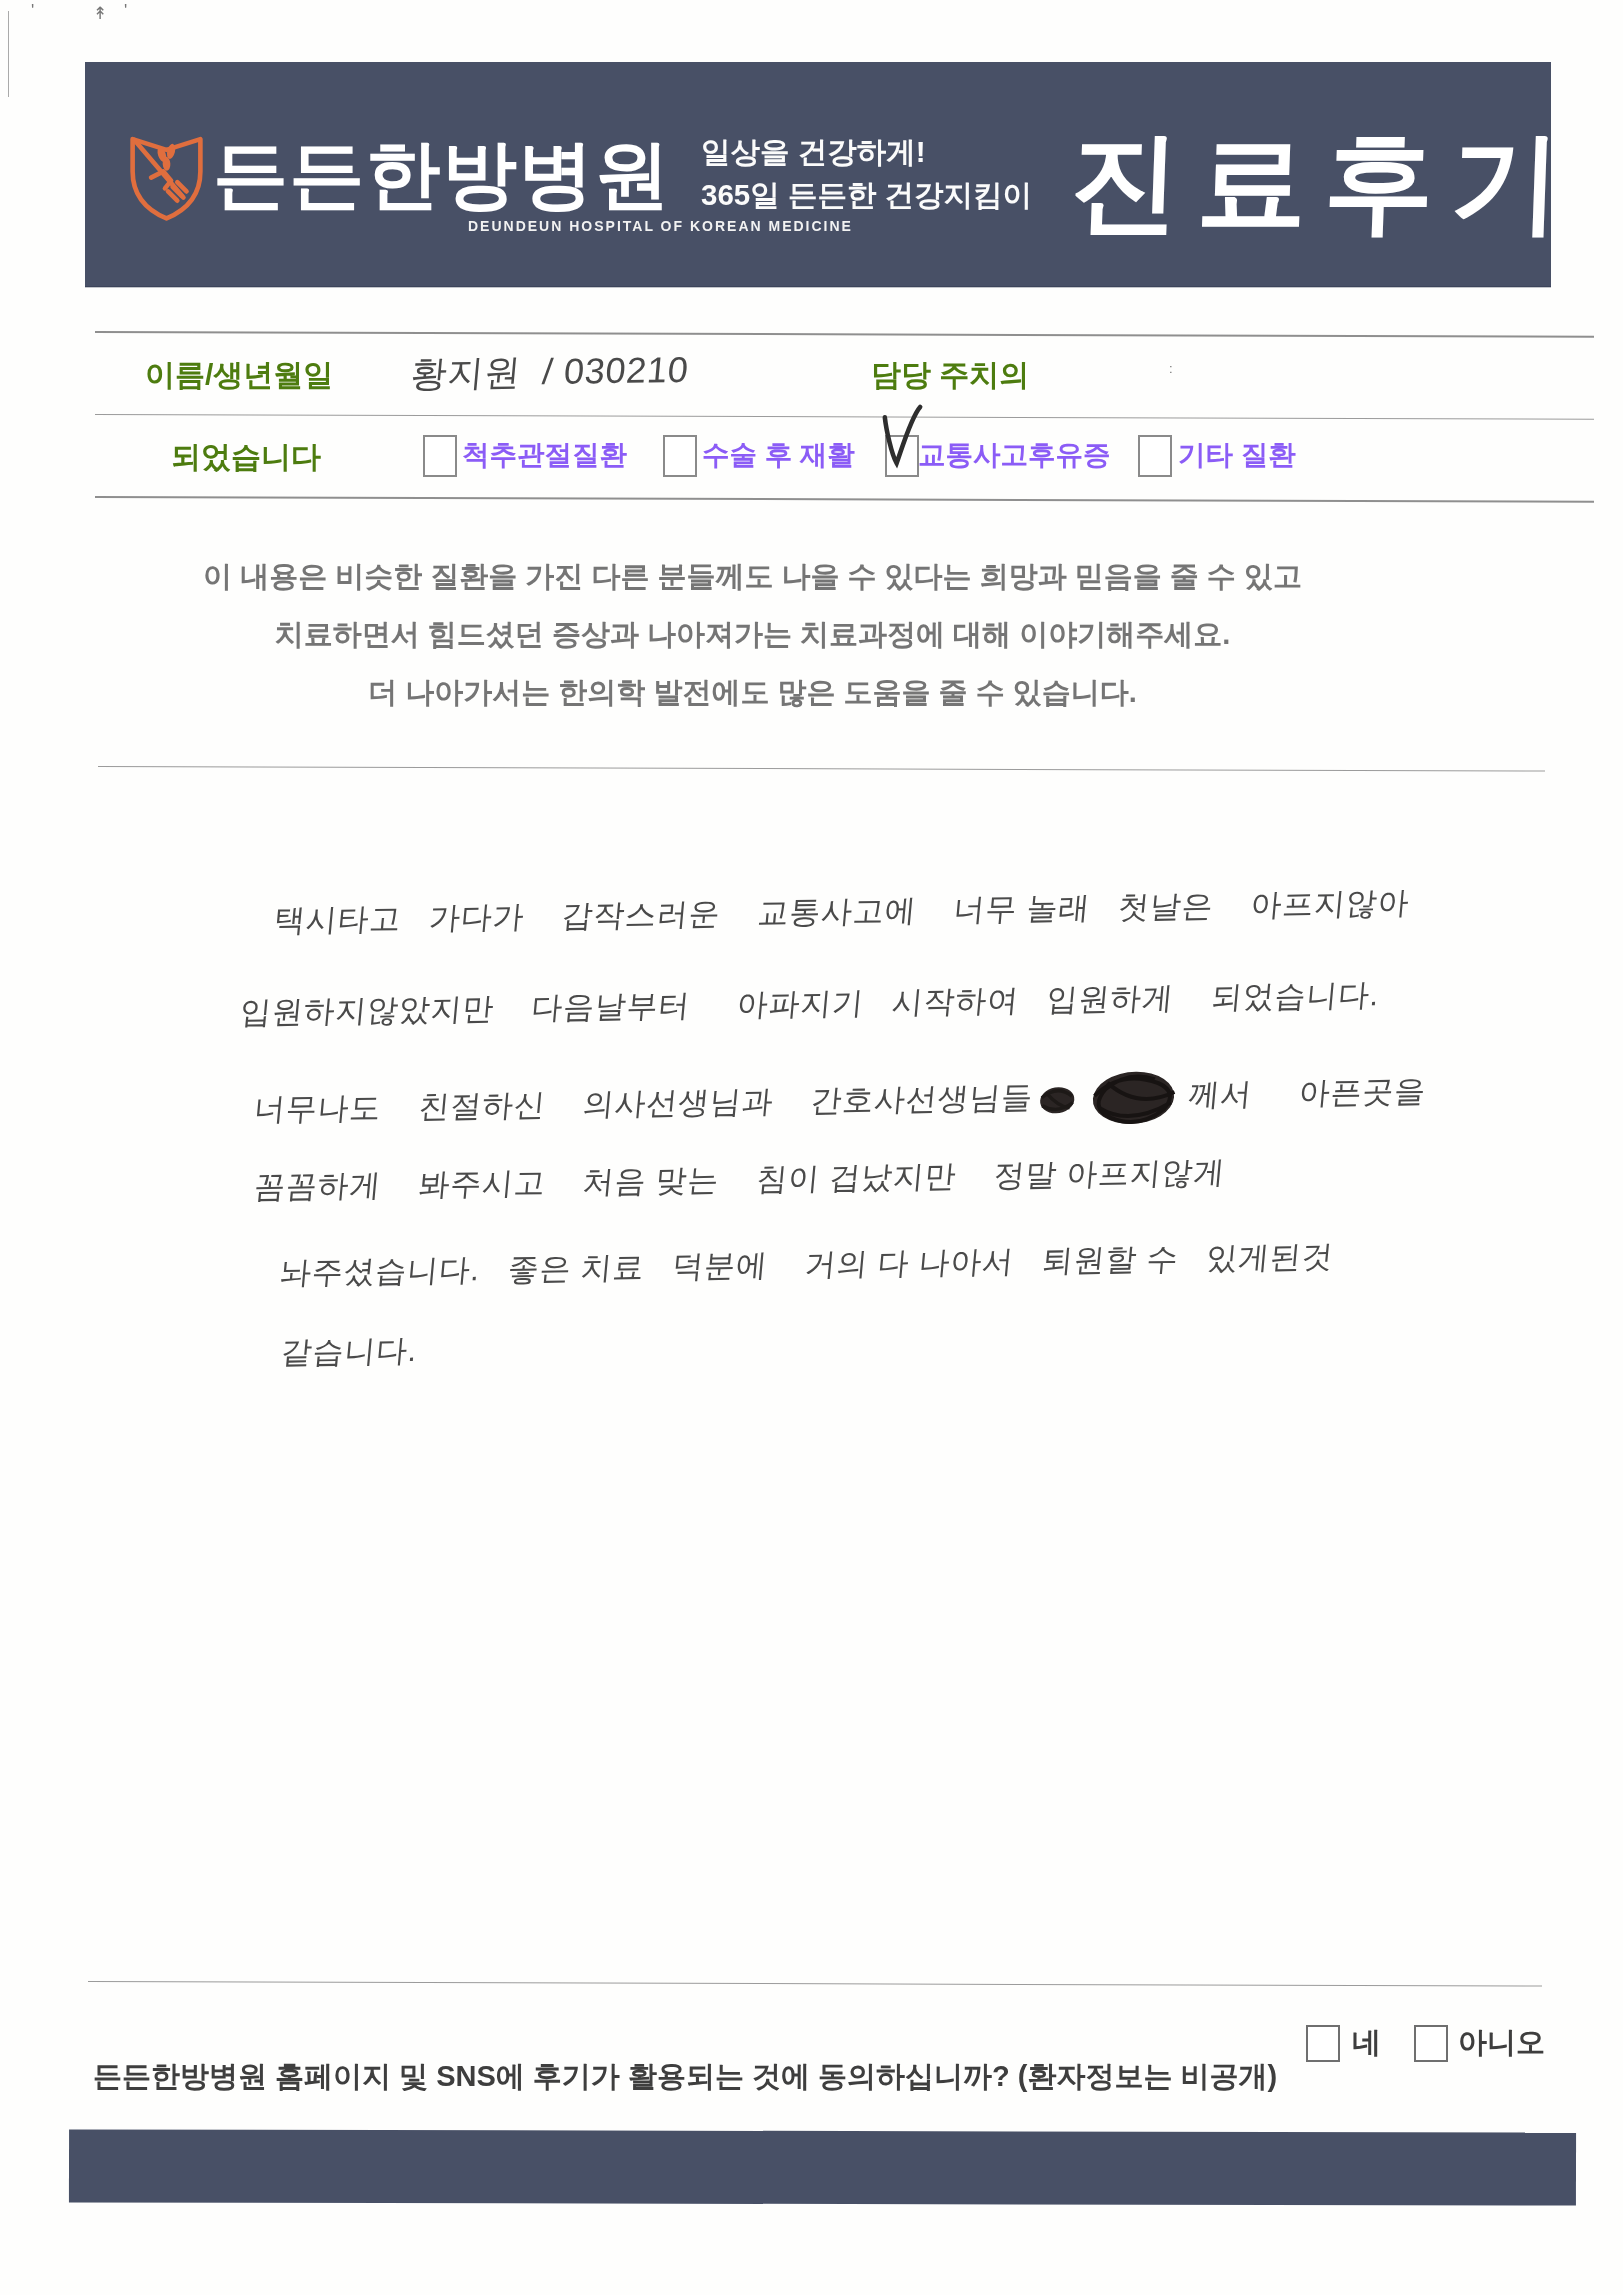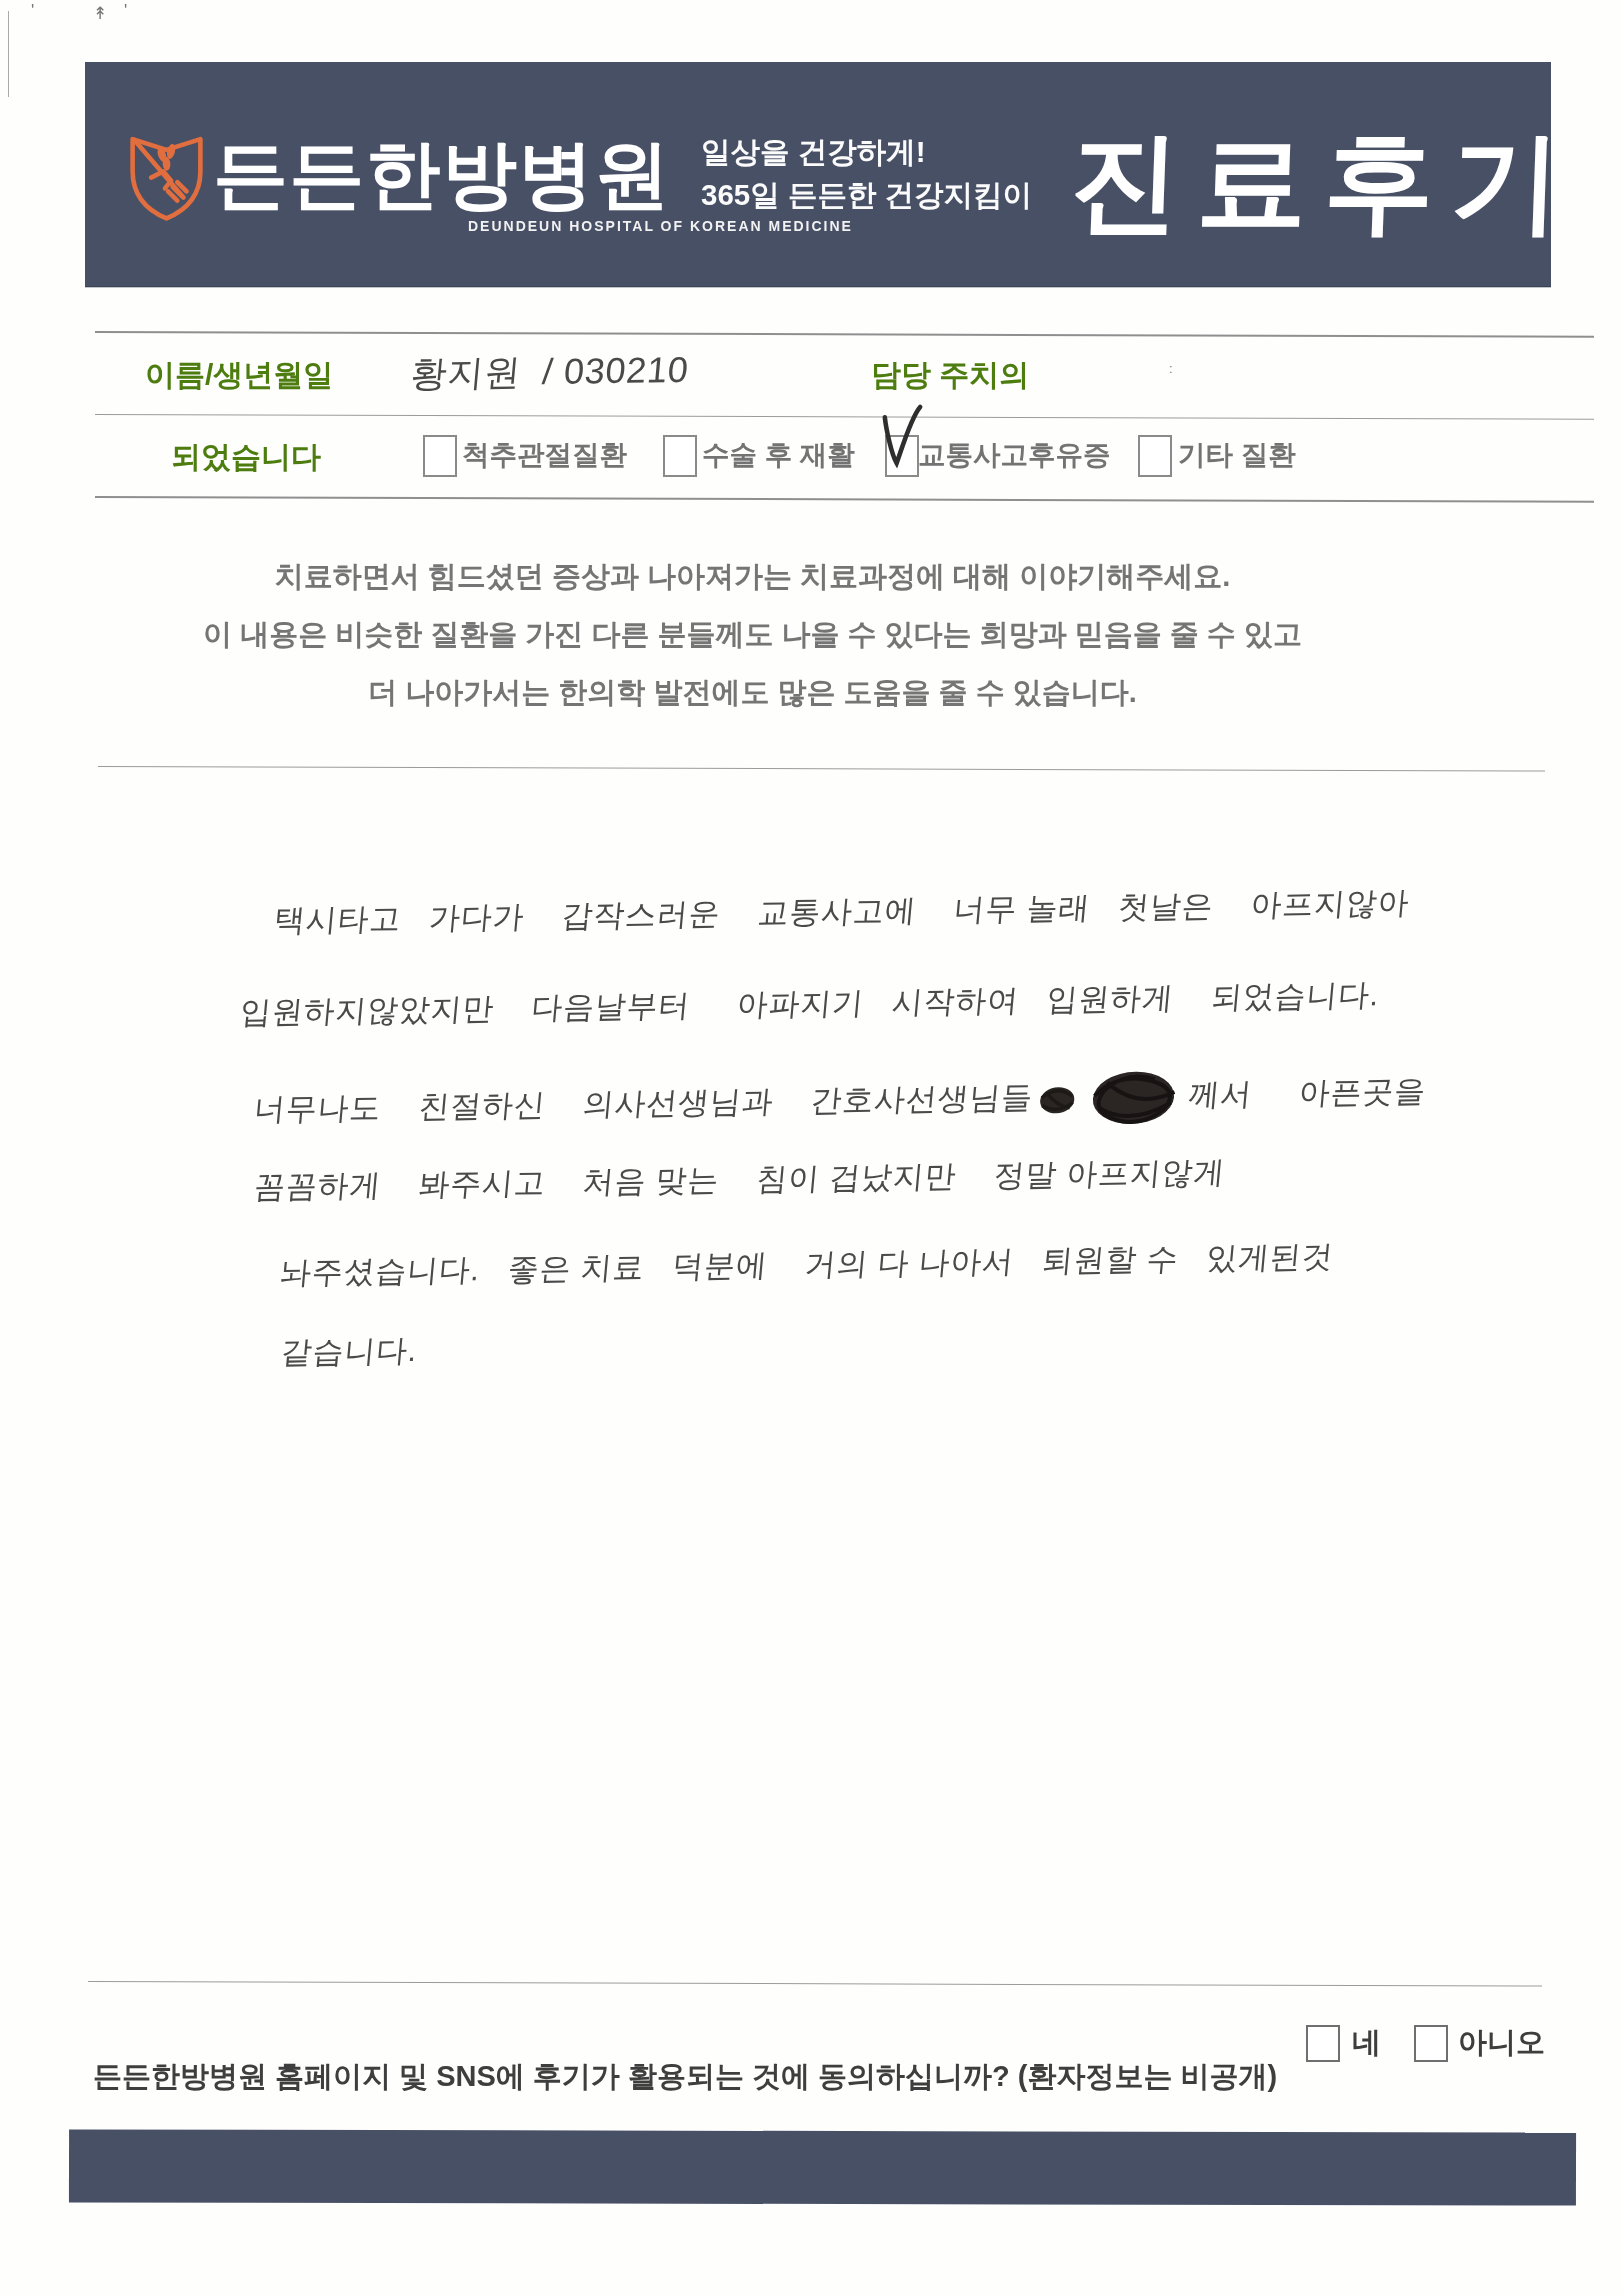--- a/index.html
+++ b/index.html
@@ -24,21 +24,21 @@
               font-weight:900;letter-spacing:17px;text-align:center;transform:skewX(-2deg);
               white-space:nowrap;}
 
   
   .rule{position:absolute;height:2px;background:#8f8f8f;transform:rotate(0.18deg);transform-origin:left center;}
   .rule.thin{height:1.3px;background:#9b9b9b;}
 
   
   .flabel{position:absolute;color:#4d7c0f;font-size:30px;font-weight:800;white-space:nowrap;}
   .checkbox{position:absolute;width:30px;height:38px;border:2px solid #8a8a8a;background:#fff;}
-  .cklabel{position:absolute;color:#737373;font-size:27.5px;font-weight:700;white-space:nowrap;text-align:center;}
+  .cklabel{position:absolute;color:#8b5cf6;font-size:27.5px;font-weight:700;white-space:nowrap;text-align:center;}
   .vcheck{position:absolute;}
 
   
   .hand{position:absolute;color:#4a4a4a;font-size:31px;white-space:pre;
         transform:skewX(-6deg) rotate(-0.9deg);letter-spacing:0.7px;}
   .hand-name{font-size:36px;}
   .scribble{display:inline-block;vertical-align:middle;margin:0 3.9px;}
 
   
   .instructions{position:absolute;left:124px;top:547px;width:1257px;text-align:center;
@@ -115,22 +115,22 @@
     </svg>
     <div class="cklabel" style="left:918px;top:437px;">교통사고후유증</div>
   </div>
 
   <div>
     <div class="checkbox" style="left:1138px;top:435px;"></div>
     <div class="cklabel" style="left:1178px;top:437px;">기타 질환</div>
   </div>
 
   <div class="instructions">
+    <div>이 내용은 비슷한 질환을 가진 다른 분들께도 나을 수 있다는 희망과 믿음을 줄 수 있고</div>
     <div>치료하면서 힘드셨던 증상과 나아져가는 치료과정에 대해 이야기해주세요.</div>
-    <div>이 내용은 비슷한 질환을 가진 다른 분들께도 나을 수 있다는 희망과 믿음을 줄 수 있고</div>
     <div>더 나아가서는 한의학 발전에도 많은 도움을 줄 수 있습니다.</div>
   </div>
 
   <div class="rule thin" style="left:98px;top:766px;width:1447px;"></div>
 
   <div>
     <div class="hand" style="left:275px;top:891px;">택시타고   가다가    갑작스러운    교통사고에    너무 놀래   첫날은    아프지않아</div>
     <div class="hand" style="left:241px;top:983px;">입원하지않았지만    다음날부터     아파지기   시작하여   입원하게    되었습니다.</div>
 
     <div class="hand" style="left:255px;top:1071px;"><span>너무나도    친절하신    의사선생님과    간호사선생님들</span><svg class="scribble" width="42" height="38" viewBox="0 0 64 58">

